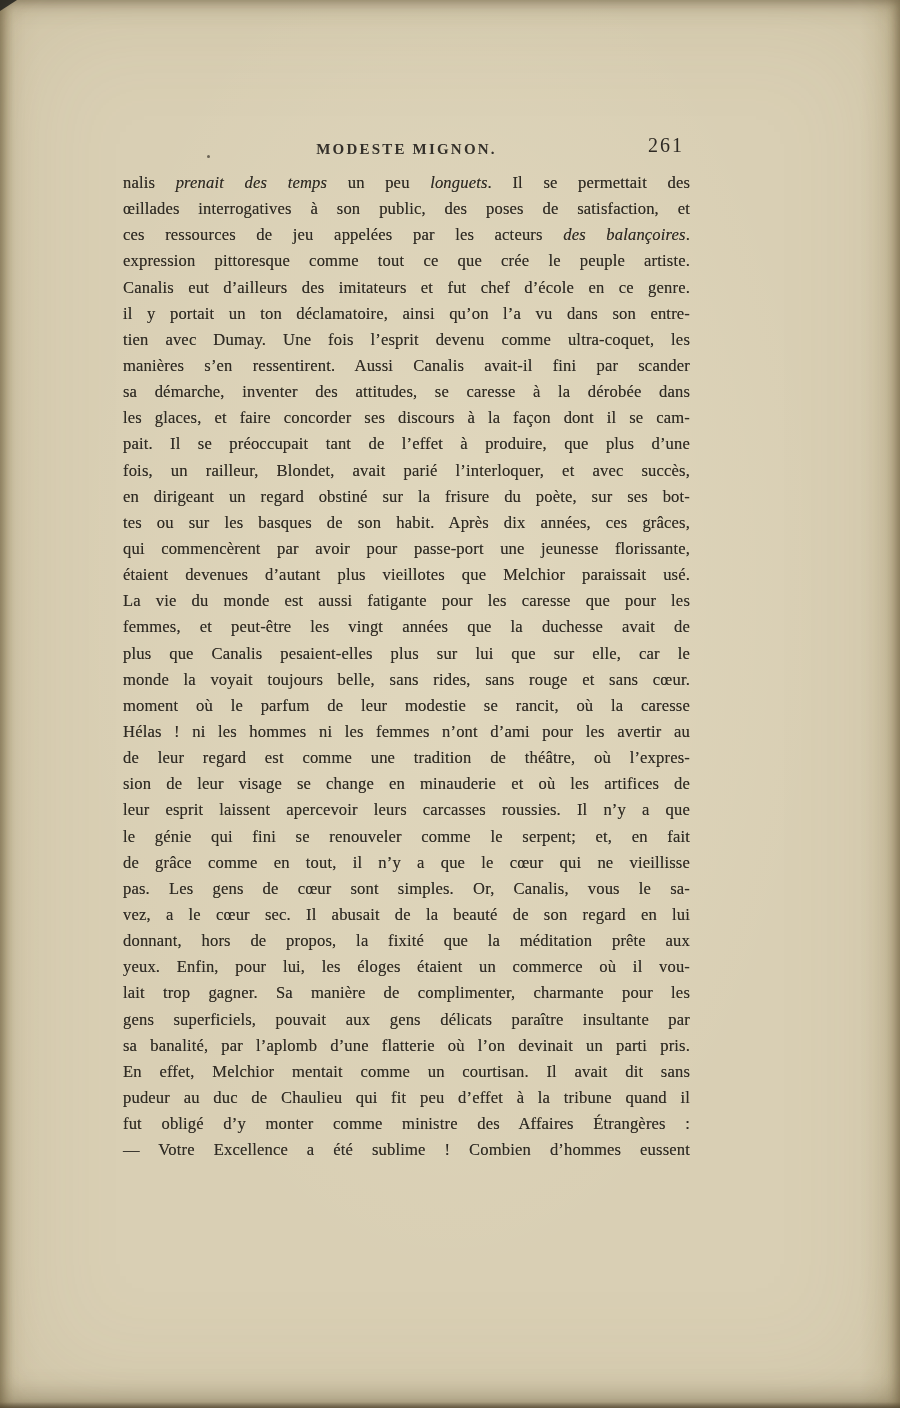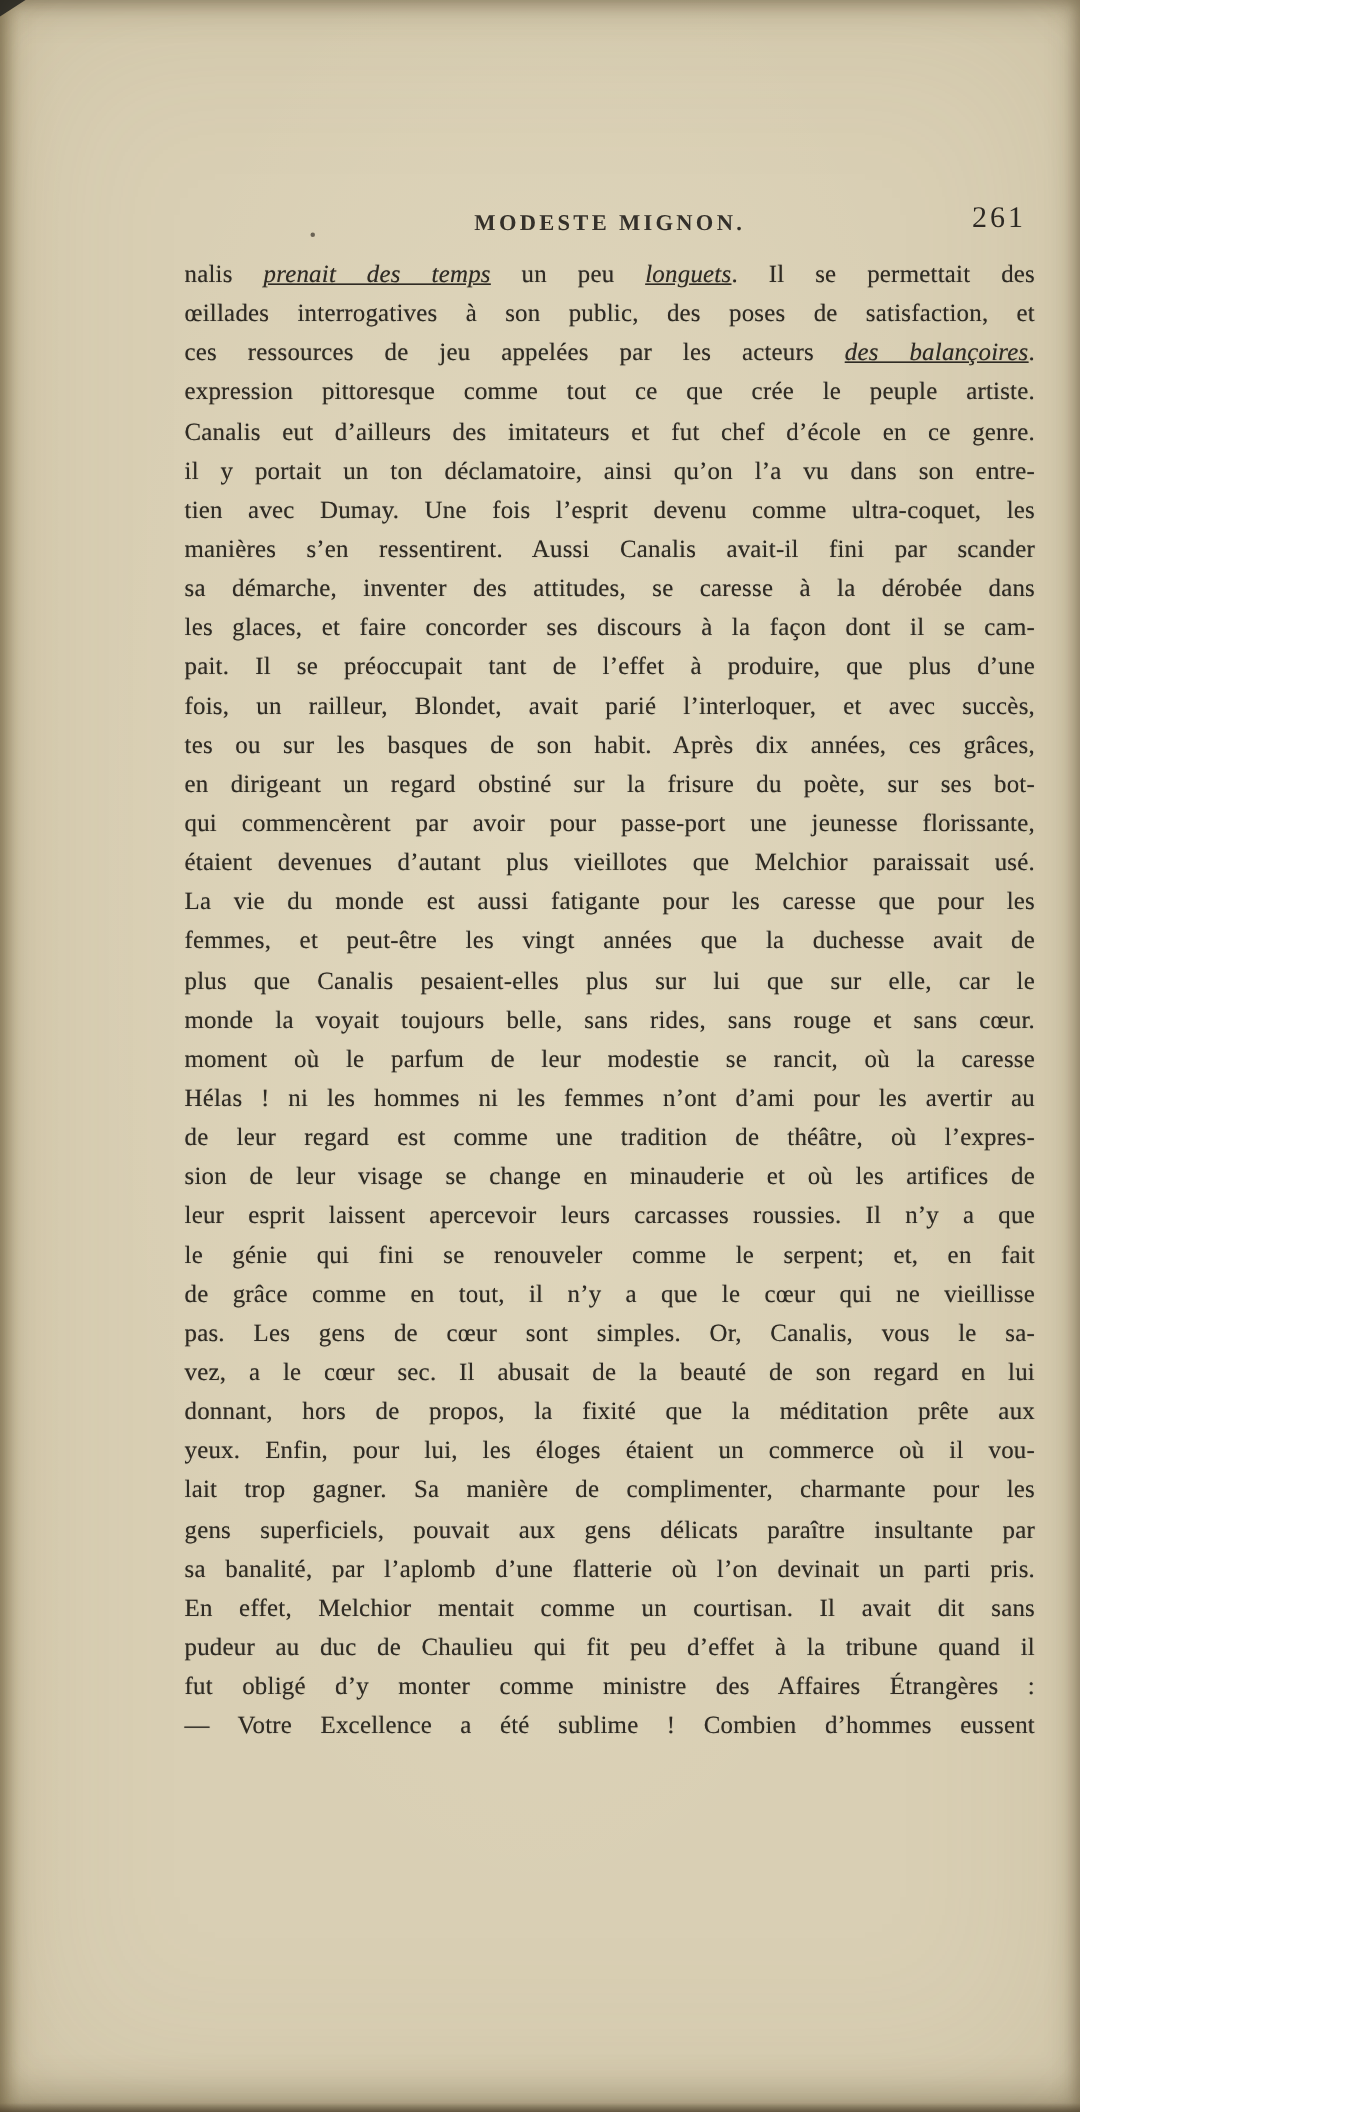--- a/index.html
+++ b/index.html
@@ -5,21 +5,21 @@
   html, body {
     margin: 0;
     padding: 0;
     width: 900px;
     height: 1408px;
     overflow: hidden;
     font-family: "Liberation Serif", "DejaVu Serif", serif;
   }
   .paper {
     position: relative;
-    width: 720px;
+    width: 900px;
     height: 1408px;
     background:
       radial-gradient(ellipse at 50% 42%, rgba(255,250,230,0.20) 0%, rgba(0,0,0,0) 60%),
       linear-gradient(90deg, #c3b795 0px, #d6cbaf 14px, #d9cfb4 40px, #d9cfb4 860px, #cfc4a6 886px, #c2b594 900px),
       #d9cfb4;
     box-shadow:
       inset 0 0 9px 2px rgba(85,70,45,0.40),
       inset 0 -14px 22px rgba(95,80,50,0.35),
       inset 0 10px 18px rgba(120,105,70,0.25),
       inset 0 0 120px rgba(140,120,80,0.18);
@@ -80,21 +80,20 @@
     letter-spacing: 0.15px;
     word-spacing: 0.5px;
     text-align: justify;
     text-align-last: justify;
     white-space: normal;
     color: #2f2b24;
     text-shadow: 0 0 0.5px rgba(47,43,36,0.55);
   }
   .line .it {
     font-style: italic;
-    text-decoration: underline;
   }
 </style>
 </head>
 <body>
 
 <div class="paper">
   <div class="corner-mark"></div>
   <div class="speck" style="left:207px; top:155px;"></div>
 
   <div class="header">
@@ -108,22 +107,22 @@
       <div class="line"><span>ces ressources de jeu appelées par les acteurs </span><span class="it">des balançoires</span><span>.</span></div>
       <div class="line"><span>expression pittoresque comme tout ce que crée le peuple artiste.</span></div>
       <div class="line"><span>Canalis eut d’ailleurs des imitateurs et fut chef d’école en ce genre.</span></div>
       <div class="line"><span>il y portait un ton déclamatoire, ainsi qu’on l’a vu dans son entre-</span></div>
       <div class="line"><span>tien avec Dumay. Une fois l’esprit devenu comme ultra-coquet, les</span></div>
       <div class="line"><span>manières s’en ressentirent. Aussi Canalis avait-il fini par scander</span></div>
       <div class="line"><span>sa démarche, inventer des attitudes, se caresse à la dérobée dans</span></div>
       <div class="line"><span>les glaces, et faire concorder ses discours à la façon dont il se cam-</span></div>
       <div class="line"><span>pait. Il se préoccupait tant de l’effet à produire, que plus d’une</span></div>
       <div class="line"><span>fois, un railleur, Blondet, avait parié l’interloquer, et avec succès,</span></div>
+      <div class="line"><span>en dirigeant un regard obstiné sur la frisure du poète, sur ses bot-</span></div>
       <div class="line"><span>tes ou sur les basques de son habit. Après dix années, ces grâces,</span></div>
-      <div class="line"><span>en dirigeant un regard obstiné sur la frisure du poète, sur ses bot-</span></div>
       <div class="line"><span>qui commencèrent par avoir pour passe-port une jeunesse florissante,</span></div>
       <div class="line"><span>étaient devenues d’autant plus vieillotes que Melchior paraissait usé.</span></div>
       <div class="line"><span>La vie du monde est aussi fatigante pour les caresse que pour les</span></div>
       <div class="line"><span>femmes, et peut-être les vingt années que la duchesse avait de</span></div>
       <div class="line"><span>plus que Canalis pesaient-elles plus sur lui que sur elle, car le</span></div>
       <div class="line"><span>monde la voyait toujours belle, sans rides, sans rouge et sans cœur.</span></div>
       <div class="line"><span>moment où le parfum de leur modestie se rancit, où la caresse</span></div>
       <div class="line"><span>Hélas ! ni les hommes ni les femmes n’ont d’ami pour les avertir au</span></div>
       <div class="line"><span>de leur regard est comme une tradition de théâtre, où l’expres-</span></div>
       <div class="line"><span>sion de leur visage se change en minauderie et où les artifices de</span></div>

